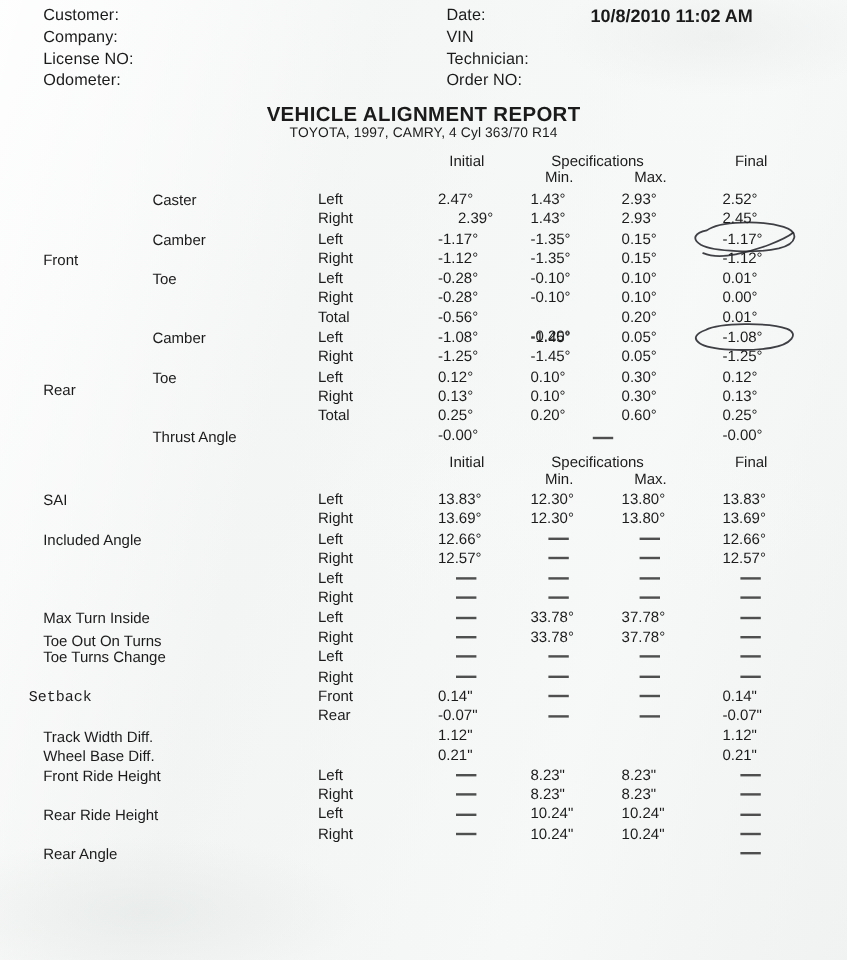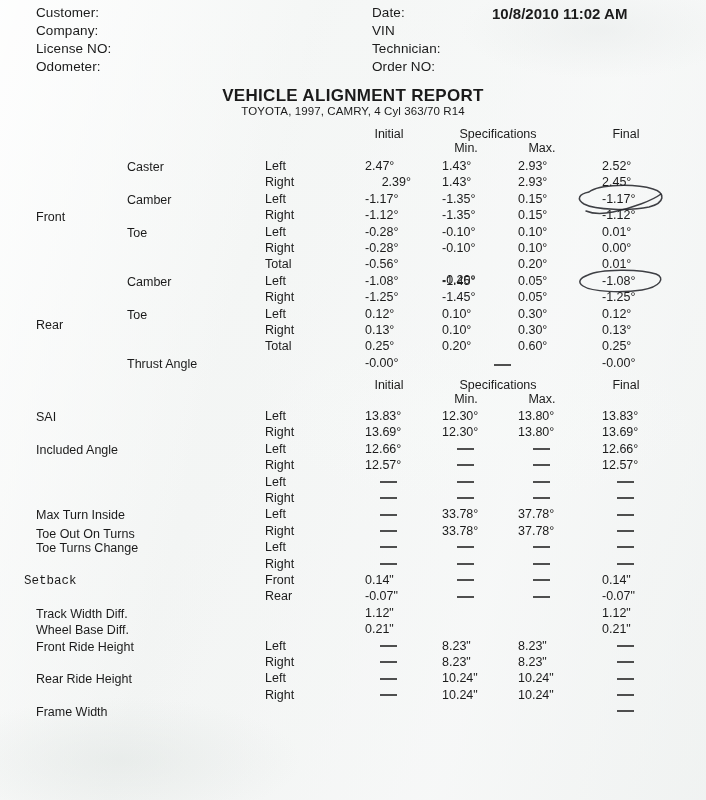--- a/index.html
+++ b/index.html
@@ -280,21 +280,21 @@
     <div class="abs side-label" style="left: 265px; top: 671.4px;">Left</div>
     <div class="abs val" style="left: 365px; top: 671.4px; width: 46px; text-align: center;"><span class="dash"></span></div>
     <div class="abs val" style="left: 442px; top: 671.4px; width: 46px; text-align: left;">10.24"</div>
     <div class="abs val" style="left: 518px; top: 671.4px; width: 46px; text-align: left;">10.24"</div>
     <div class="abs val" style="left: 602px; top: 671.4px; width: 46px; text-align: center;"><span class="dash"></span></div>
     <div class="abs side-label" style="left: 265px; top: 687.8px;">Right</div>
     <div class="abs val" style="left: 365px; top: 687.8px; width: 46px; text-align: center;"><span class="dash"></span></div>
     <div class="abs val" style="left: 442px; top: 687.8px; width: 46px; text-align: left;">10.24"</div>
     <div class="abs val" style="left: 518px; top: 687.8px; width: 46px; text-align: left;">10.24"</div>
     <div class="abs val" style="left: 602px; top: 687.8px; width: 46px; text-align: center;"><span class="dash"></span></div>
-    <div class="abs ang-label" style="left: 36px; top: 705.2px;">Frame Width</div>
+    <div class="abs ang-label" style="left: 36px; top: 705.2px;">Rear Angle</div>
     <div class="abs val" style="left: 602px; top: 704.2px; width: 46px; text-align: center;"><span class="dash"></span></div>
     <div class="ink" style="left: 573px; top: 182.8px;">
       <svg width="100" height="34" viewBox="0 0 100 34">
         <path d="M16 9 C26 1, 62 0.5, 80 6 C93 10, 92 20, 76 24 C58 28, 22 27, 11 21 C3 16, 6 11, 16 9 Z"></path>
         <path d="M88 11 C80 17, 60 25, 40 29 C30 31, 20 31, 13 28"></path>
       </svg>
     </div>
     <div class="ink" style="left: 574px; top: 267.8px;">
       <svg width="96" height="28" viewBox="0 0 96 28">
         <path d="M14 7 C26 1, 66 0.5, 82 6 C92 10, 86 19, 68 22 C48 25, 18 24, 9 18 C3 14, 6 10, 14 7 Z"></path>

